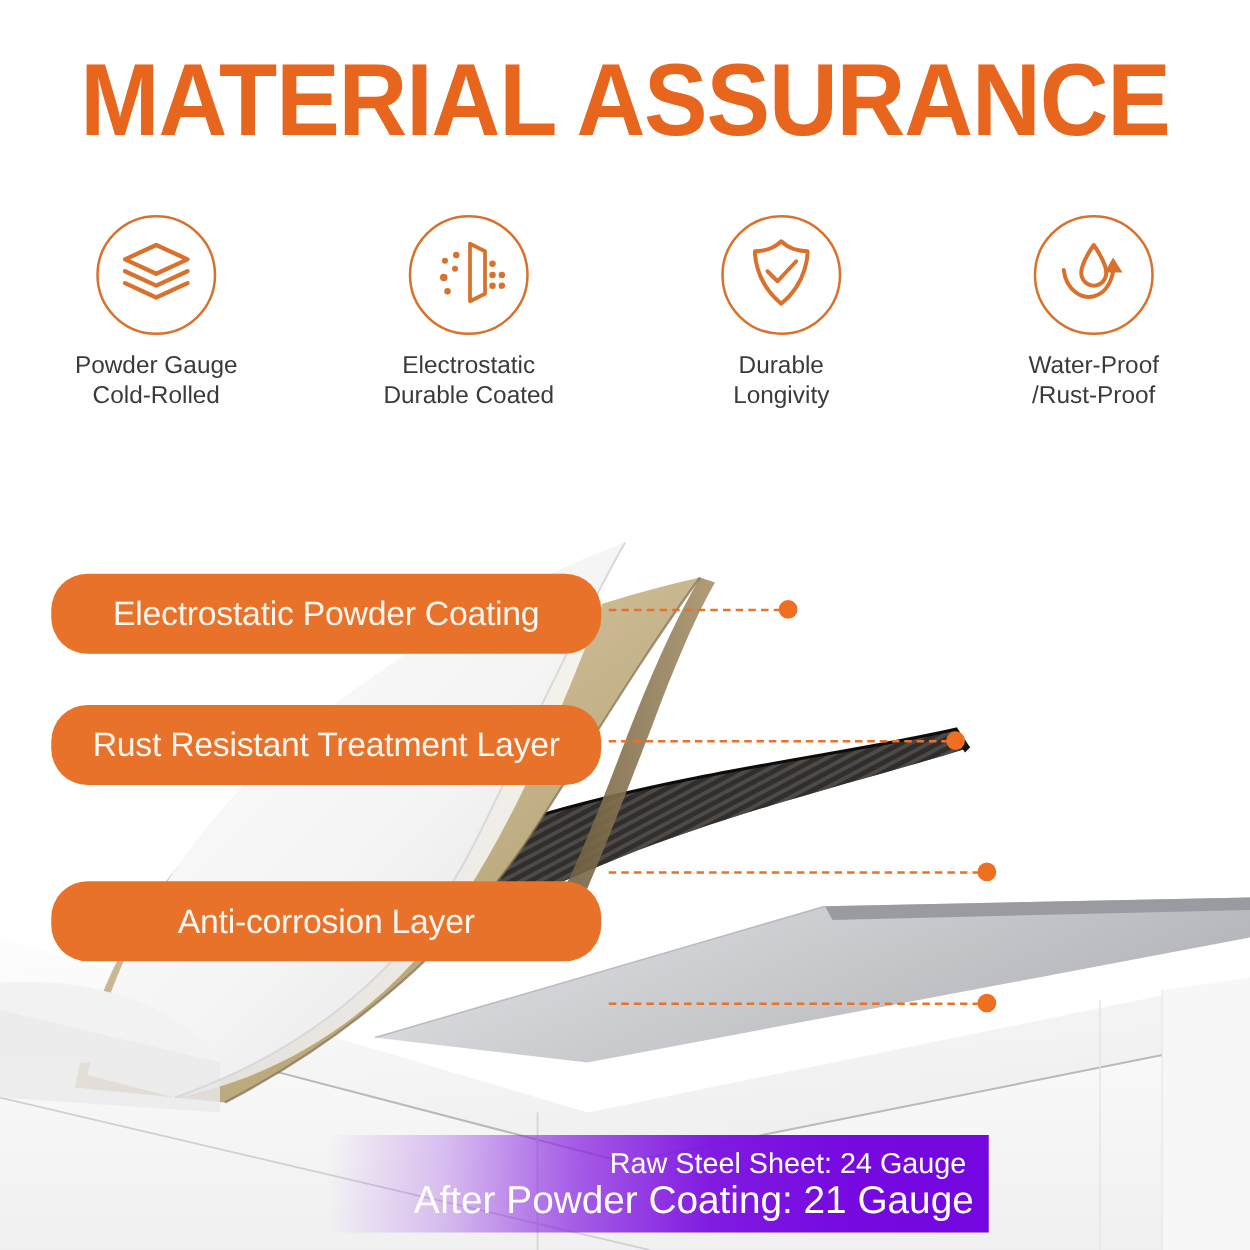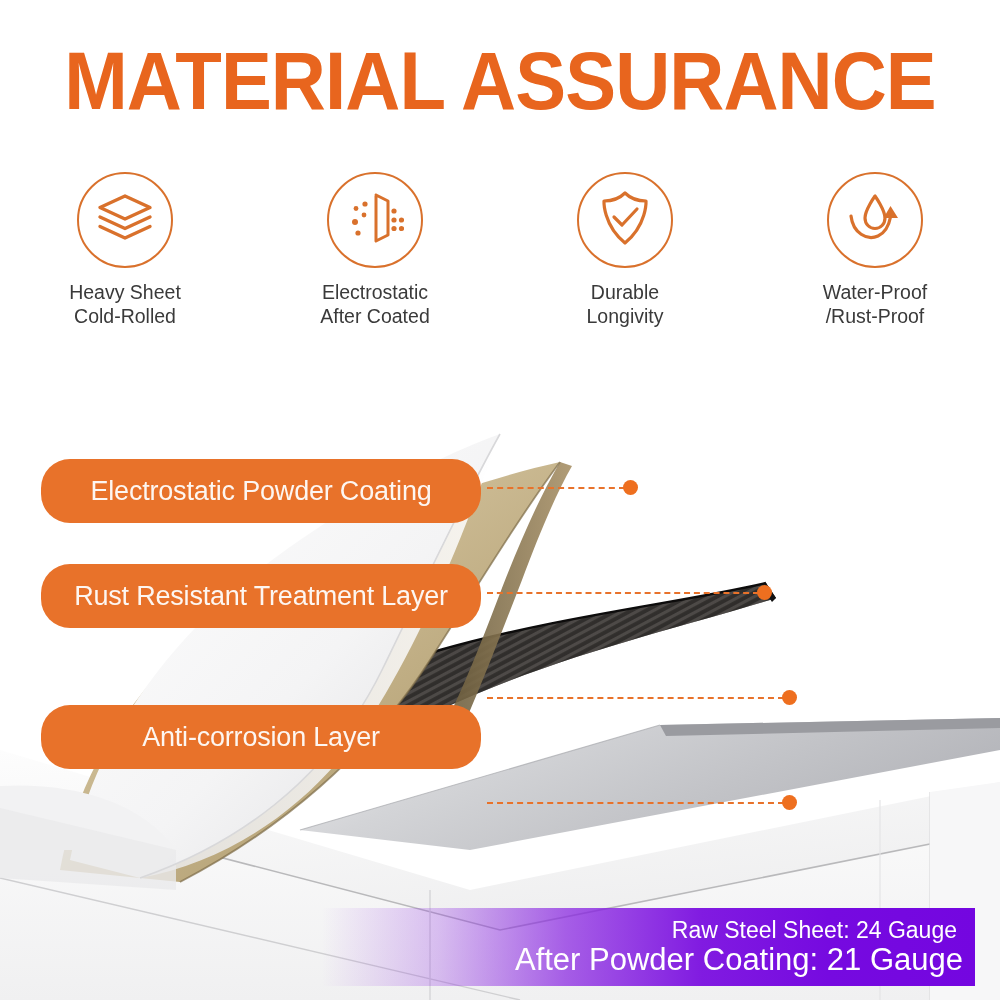--- a/index.html
+++ b/index.html
@@ -85,21 +85,21 @@
     width:15px;height:15px;border-radius:50%;
     background:#EE6F1F;
   }
   .leader-dot.d0{left:623px;top:480px;}
   .leader-dot.d1{left:757px;top:585px;}
   .leader-dot.d2{left:782px;top:690px;}
   .leader-dot.d3{left:782px;top:795px;}
 
   
   .banner{
-    position:absolute;left:0;top:908px;width:975px;height:78px;
+    position:absolute;left:0;top:908px;width:791px;height:78px;
     background:linear-gradient(to right,
       rgba(141,45,226,0.00) 33%,
       rgba(141,45,226,0.28) 45%,
       rgba(136,36,225,0.72) 58%,
       rgba(124,18,224,0.96) 72%,
       rgba(118,10,224,1) 85%,
       rgba(116,6,224,1) 100%);
     box-sizing:border-box;
     padding-right:12px;
     display:flex;flex-direction:column;align-items:flex-end;justify-content:center;
@@ -126,21 +126,21 @@
         <span>
           <svg width="58" height="52" viewBox="0 0 58 52" fill="none" stroke="#D9712C" stroke-width="3.4" stroke-linejoin="round" stroke-linecap="round">
             <polygon points="29,4 54,15.5 29,27 4,15.5"></polygon>
             <polyline points="4,25 29,36.5 54,25"></polyline>
             <polyline points="4,25 29,13.5 54,25" opacity="0"></polyline>
             <polyline points="4,34.5 29,46 54,34.5"></polyline>
             <polyline points="4,34.5 29,23 54,34.5" opacity="0"></polyline>
           </svg>
         </span>
       </div>
-      <div class="feat-label">Heavy Sheet
+      <div class="feat-label">Powder Gauge
 Cold-Rolled</div>
     </div>
 
     <div class="feature">
       <div class="feat-circle">
         <span>
           <svg width="58" height="56" viewBox="0 0 58 56" fill="none" stroke="#D9712C" stroke-width="3" stroke-linejoin="round" stroke-linecap="round">
             <polyline points="30,5 42,11 42,45 30,51 30,5"></polyline>
             <circle cx="19" cy="14" r="2.6" fill="#D9712C" stroke="none"></circle>
             <circle cx="10" cy="18.5" r="2.4" fill="#D9712C" stroke="none"></circle>
@@ -149,21 +149,21 @@
             <circle cx="12" cy="43" r="2.6" fill="#D9712C" stroke="none"></circle>
             <circle cx="48" cy="21" r="2.6" fill="#D9712C" stroke="none"></circle>
             <circle cx="48" cy="30" r="2.6" fill="#D9712C" stroke="none"></circle>
             <circle cx="48" cy="38.5" r="2.6" fill="#D9712C" stroke="none"></circle>
             <circle cx="55.5" cy="30" r="2.6" fill="#D9712C" stroke="none"></circle>
             <circle cx="55.5" cy="38.5" r="2.6" fill="#D9712C" stroke="none"></circle>
           </svg>
         </span>
       </div>
       <div class="feat-label">Electrostatic
-After Coated</div>
+Durable Coated</div>
     </div>
 
     <div class="feature">
       <div class="feat-circle">
         <span>
           <svg width="56" height="58" viewBox="0 0 56 58" fill="none" stroke="#D9712C" stroke-width="3.2" stroke-linejoin="round" stroke-linecap="round">
             <path d="M28 4 C22 10 13 12 7 12 C7 12 6 36 28 54 C50 36 49 12 49 12 C43 12 34 10 28 4 Z"></path>
             <polyline points="17,28 25,36 40,20"></polyline>
           </svg>
         </span>

